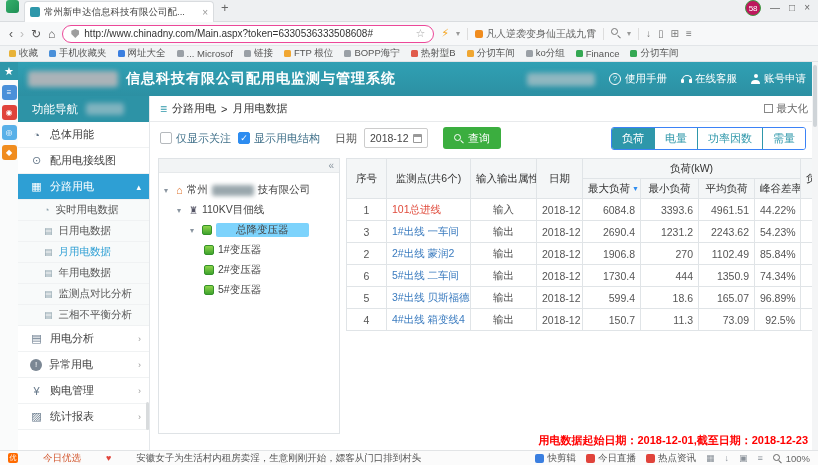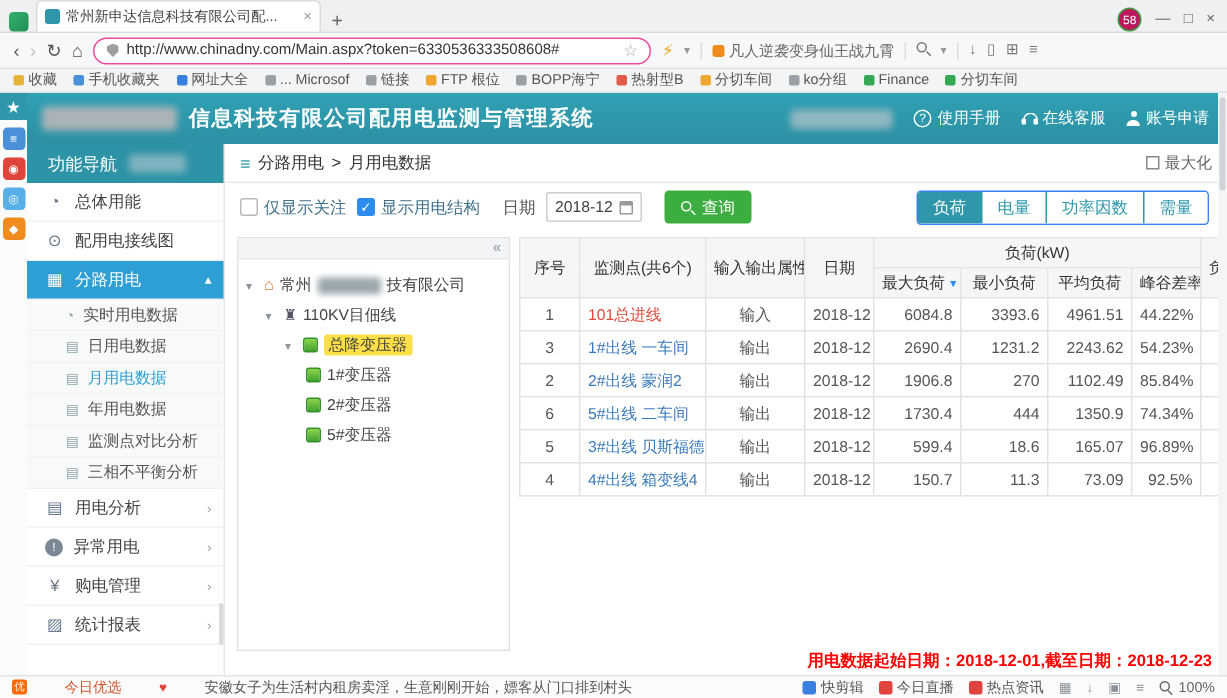--- a/index.html
+++ b/index.html
@@ -1,20 +1,20 @@
 <!DOCTYPE html>
 <html><head>
 <meta charset="utf-8">
 <style>
 *{margin:0;padding:0;box-sizing:border-box}
 html,body{width:818px;height:465px}
 body{font-family:"Liberation Sans","DejaVu Sans",sans-serif;position:relative;background:#fff;overflow:hidden;font-size:11px;color:#444}
 
 
-.tabbar{position:absolute;left:0;top:0;right:0;height:22px;background:#eef0f2;border-bottom:1px solid #d9dcdf;display:flex;align-items:flex-end}
+.tabbar{position:absolute;left:0;top:0;right:0;height:22px;background:#eef0f2;border-bottom:1px solid #d9dcdf;display:flex;align-items:flex-start}
 .blogo{width:13px;height:13px;margin:0 5px 0 6px;border-radius:3px;background:linear-gradient(135deg,#35b06c,#1f8f55);flex:none}
 .tab{display:flex;align-items:center;gap:4px;width:190px;height:21px;background:#fff;border:1px solid #d9dcdf;border-bottom:none;border-radius:4px 4px 0 0;padding:0 5px;margin-top:1px}
 .favicon{width:10px;height:10px;background:#2e97aa;border-radius:2px;flex:none}
 .ttitle{font-size:9.5px;color:#444;white-space:nowrap;overflow:hidden;flex:1}
 .tclose{font-size:10px;color:#999}
 .newtab{font-size:13px;color:#666;margin-left:7px}
 .winctrls{margin-left:auto;display:flex;align-items:center;gap:9px;padding-right:8px}
 .badge{width:16px;height:16px;border-radius:50%;background:#be185d;border:1px solid #3d9c42;color:#fff;font-size:8px;display:flex;align-items:center;justify-content:center}
 .wbtn{font-size:10px;color:#666;line-height:1}
 
@@ -99,21 +99,21 @@
 .treepanel{position:absolute;left:8px;top:62px;width:182px;bottom:16px;border:1px solid #dfe3e6;background:#fff}
 .treehead{height:14px;background:#f2f4f5;border-bottom:1px solid #e6e9eb;display:flex;justify-content:flex-end;align-items:center;padding-right:5px}
 .collapse{font-size:10px;color:#8a95a0;line-height:1;cursor:pointer}
 .tree{padding:7px 5px;font-size:10.5px;color:#444}
 .trow{display:flex;align-items:center;gap:4px;height:20px;white-space:nowrap;overflow:hidden}
 .caret{color:#8a95a0;font-size:8px;width:8px;flex:none}
 .homeico{color:#e07b39;font-size:11px}
 .rookico{color:#556;font-size:10px}
 .tfico{width:10px;height:10px;border-radius:2px;background:linear-gradient(#8ed44a,#3fa32e);border:1px solid #35922a;flex:none}
 .l2{padding-left:13px}.l3{padding-left:26px}.l4{padding-left:40px}
-.selbox{background:#fde047;padding:0 3px;border-radius:2px}
+.selbox{background:#7dd3fc;padding:0 20px;border-radius:2px}
 .tblur{width:42px;height:11px;background:#9aa7ad;filter:blur(2px);border-radius:2px;display:inline-block}
 
 
 .tablepanel{position:absolute;left:196px;top:62px;right:6px;bottom:16px;overflow:hidden}
 table{border-collapse:collapse;width:466px;table-layout:fixed;font-size:10.5px;color:#555}
 th,td{border:1px solid #e0e4e7;height:20px;padding:0 5px;font-weight:normal;overflow:hidden;white-space:nowrap;text-align:center}
 thead th{background:#f4f6f7;color:#333}
 td{height:22px}
 .point-cell{text-align:left}
 .num{text-align:right}

